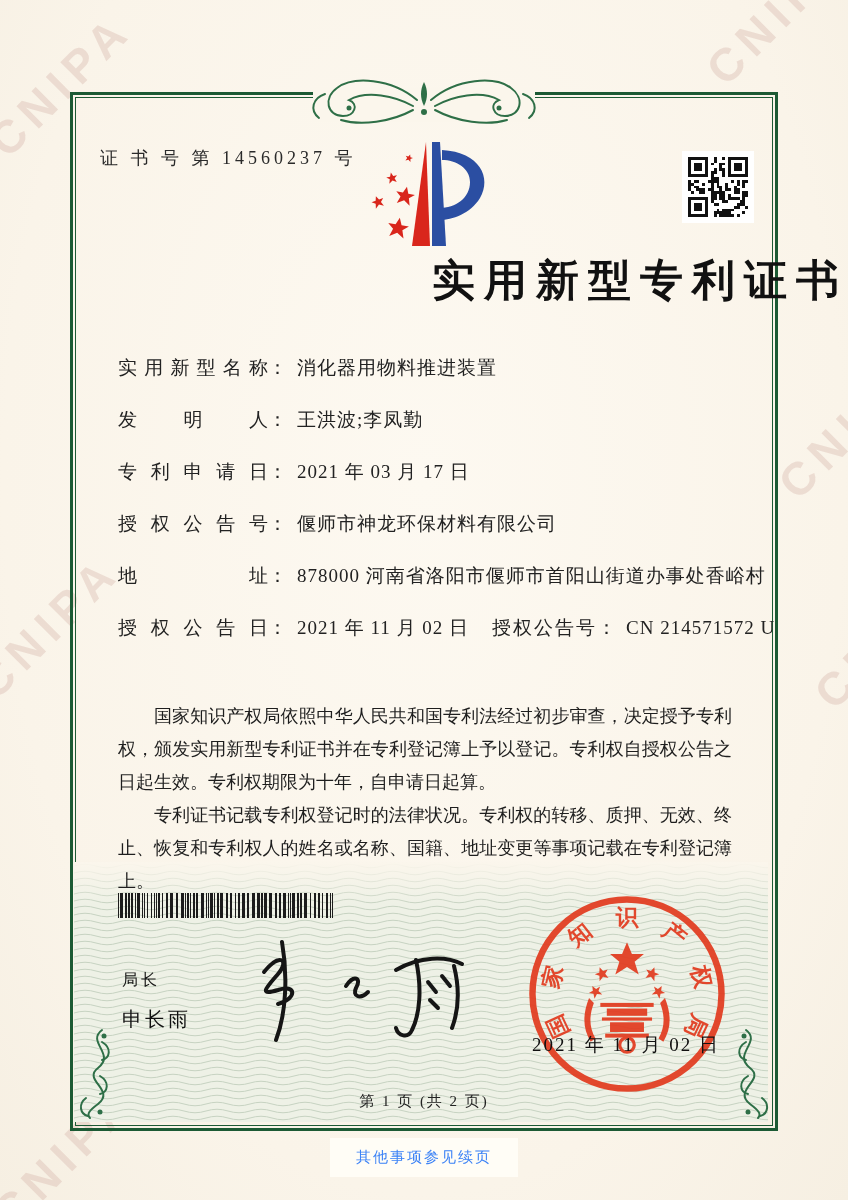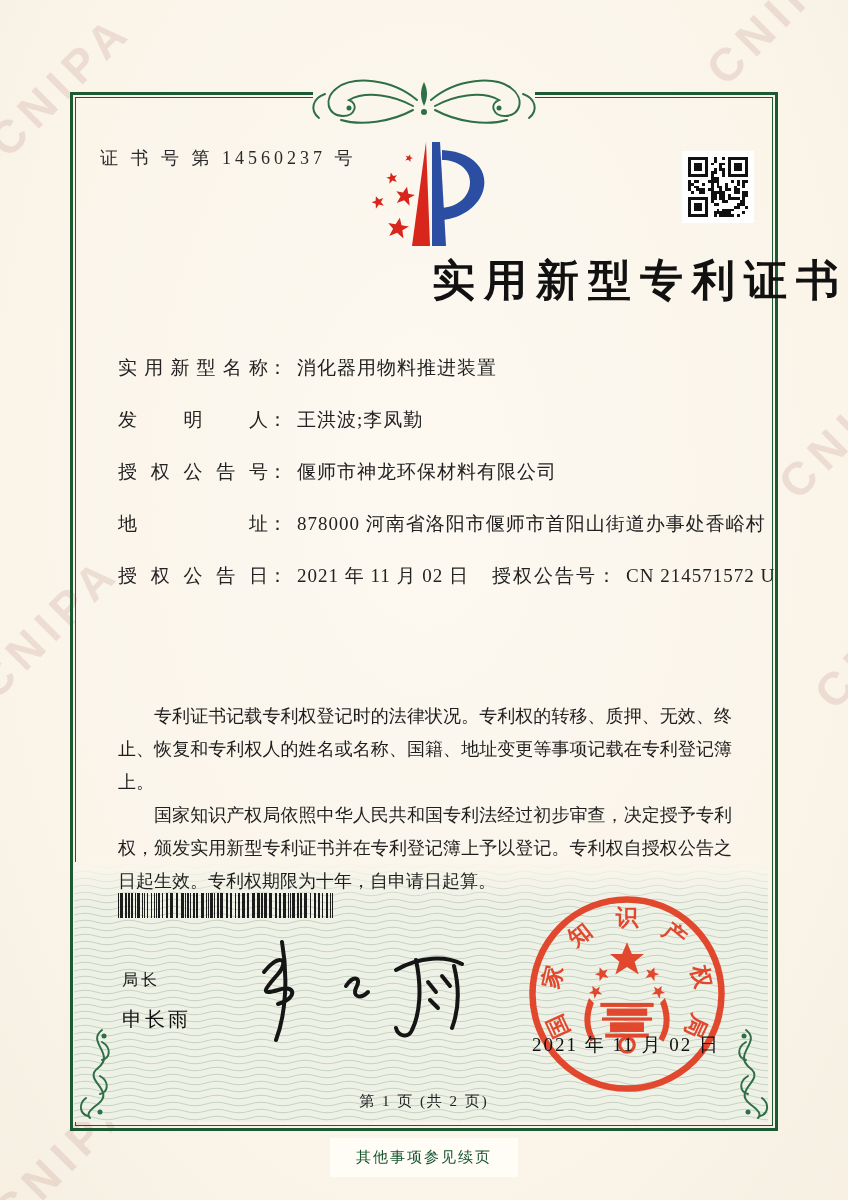--- a/index.html
+++ b/index.html
@@ -106,21 +106,21 @@
   }
   .page-indicator{
     position:absolute;left:0;right:0;top:1092px;
     text-align:center;font-size:15px;letter-spacing:2px;color:#222;
     z-index:5;
   }
   .continuation{
     position:absolute;left:50%;top:1138px;transform:translateX(-50%);
     background:#fffdf6;
     padding:10px 26px;
-    font-size:15px;letter-spacing:2px;color:#14532d;
+    font-size:15px;letter-spacing:2px;color:#3b82f6;
     z-index:5;
   }
 </style>
 </head>
 <body>
 
 <div class="page">
 
   <div class="wm" style="left:-30px;top:58px;">CNIPA</div>
   <div class="wm" style="left:688px;top:-14px;">CNIPA</div>
@@ -383,33 +383,36 @@
   <div class="title">实用新型专利证书</div>
 
   <div class="fields">
     <div class="frow">
       <span class="flabel">实用新型名称</span><span class="fcolon">：</span><span class="fvalue">消化器用物料推进装置</span>
     </div>
     <div class="frow">
       <span class="flabel">发明人</span><span class="fcolon">：</span><span class="fvalue">王洪波;李凤勤</span>
     </div>
     <div class="frow">
+      <span class="flabel">专利申请日</span><span class="fcolon">：</span><span class="fvalue">2021 年 03 月 17 日</span>
+    </div>
+    <div class="frow">
       <span class="flabel">授权公告号</span><span class="fcolon">：</span><span class="fvalue">偃师市神龙环保材料有限公司</span>
     </div>
     <div class="frow">
       <span class="flabel">地址</span><span class="fcolon">：</span><span class="fvalue">878000 河南省洛阳市偃师市首阳山街道办事处香峪村</span>
     </div>
     <div class="frow">
       <span class="flabel">授权公告日</span><span class="fcolon">：</span><span class="fvalue">2021 年 11 月 02 日</span><span class="grant-second"><span class="flabel2">授权公告号</span><span>：</span><span class="fvalue">CN 214571572 U</span></span>
     </div>
   </div>
 
   <div class="body-text">
+    <p>国家知识产权局依照中华人民共和国专利法经过初步审查，决定授予专利权，颁发实用新型专利证书并在专利登记簿上予以登记。专利权自授权公告之日起生效。专利权期限为十年，自申请日起算。</p>
     <p>专利证书记载专利权登记时的法律状况。专利权的转移、质押、无效、终止、恢复和专利权人的姓名或名称、国籍、地址变更等事项记载在专利登记簿上。</p>
-    <p>国家知识产权局依照中华人民共和国专利法经过初步审查，决定授予专利权，颁发实用新型专利证书并在专利登记簿上予以登记。专利权自授权公告之日起生效。专利权期限为十年，自申请日起算。</p>
   </div>
 
   <svg class="barcode" id="barcode-svg" width="220" height="25" viewBox="0 0 220 25" shape-rendering="crispEdges">
     <g id="barcode-bars" fill="#1c1c1c">
         <rect x="0" y="0" width="1" height="25"></rect>
         <rect x="2" y="0" width="3" height="25"></rect>
         <rect x="7" y="0" width="2" height="25"></rect>
         <rect x="10" y="0" width="2" height="25"></rect>
         <rect x="13" y="0" width="2" height="25"></rect>
         <rect x="17" y="0" width="1" height="25"></rect>

